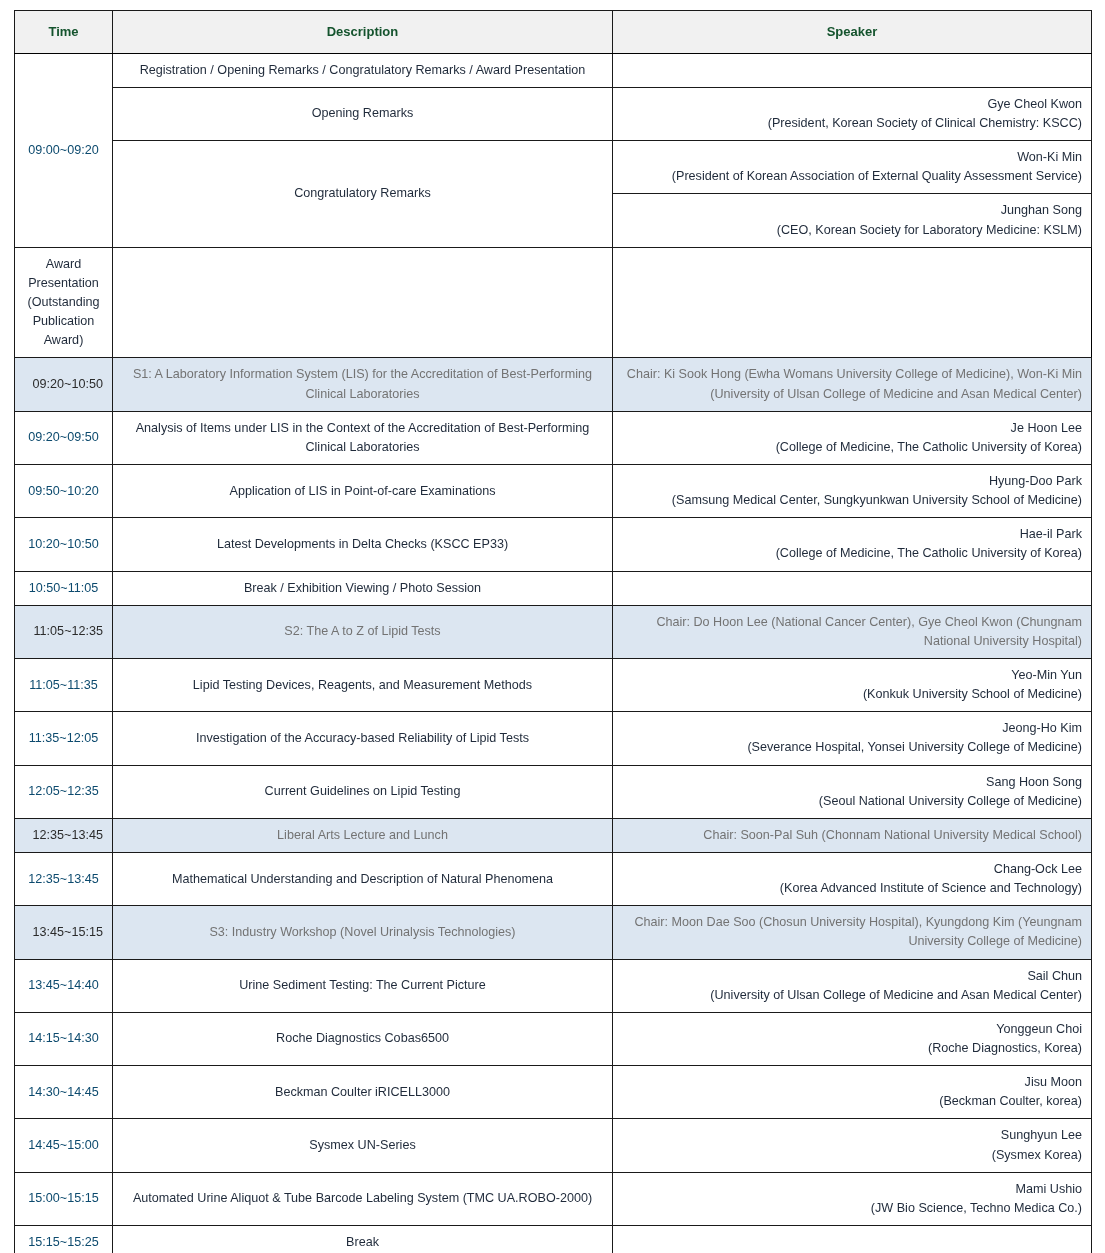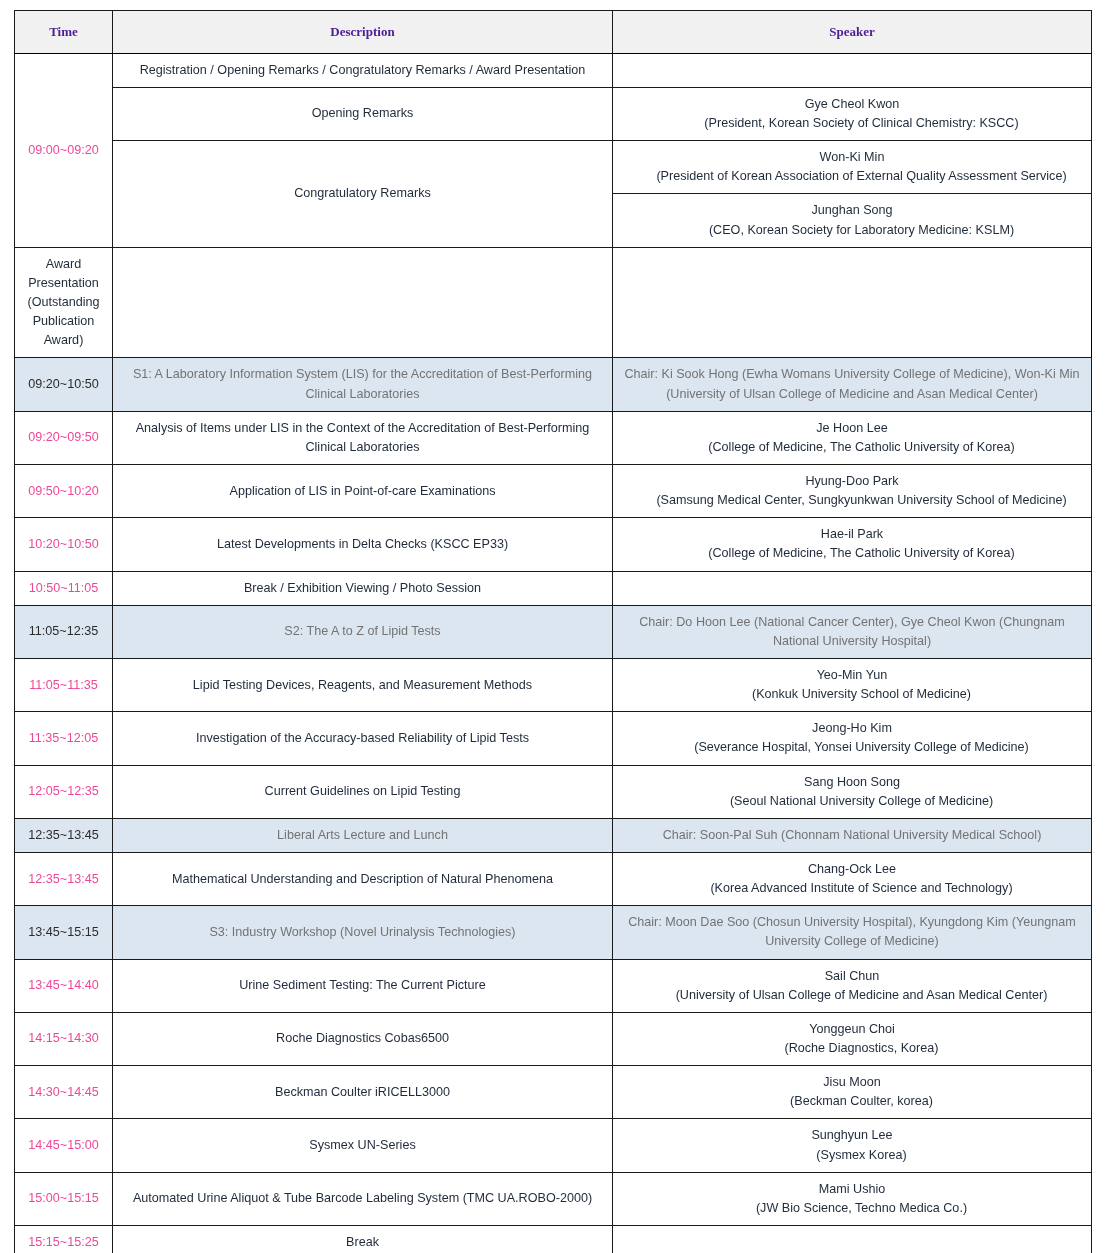--- a/index.html
+++ b/index.html
@@ -36,42 +36,41 @@
     font-size: 12.6px;
     line-height: 1.52;
     padding: 7px 9px;
     box-sizing: border-box;
   }
   table.schedule thead th {
     background: #f1f1f1;
     font-weight: bold;
     text-align: center;
     font-size: 13px;
-    color: #4c1d95;
+    color: #14532d;
     padding: 11px 6px;
     border-bottom: 1.6px solid #000;
-    font-family: Liberation Serif, serif;
   }
   td.time {
     text-align: center;
     white-space: nowrap;
     font-size: 12.4px;
-    color: #ec4899;
+    color: #0c4a6e;
     padding-left: 2px;
     padding-right: 2px;
   }
   td.desc { text-align: center; }
-  td.spk  { text-align: center; }
+  td.spk  { text-align: right; }
 
   tr.session > td {
     background: #dce6f1;
     font-weight: normal;
     color: #737373;
   }
-  tr.session > td.time { font-weight: normal; color: #2b2b2b; }
+  tr.session > td.time { font-weight: normal; color: #2b2b2b; text-align: right; }
 
   td.empty { background: #ffffff; }
 
   .spk-name { display: block; }
   .spk-aff  { display: block; margin-left: 19px; }
 </style>
 </head>
 <body>
 
 <div id="schedule-wrap">

